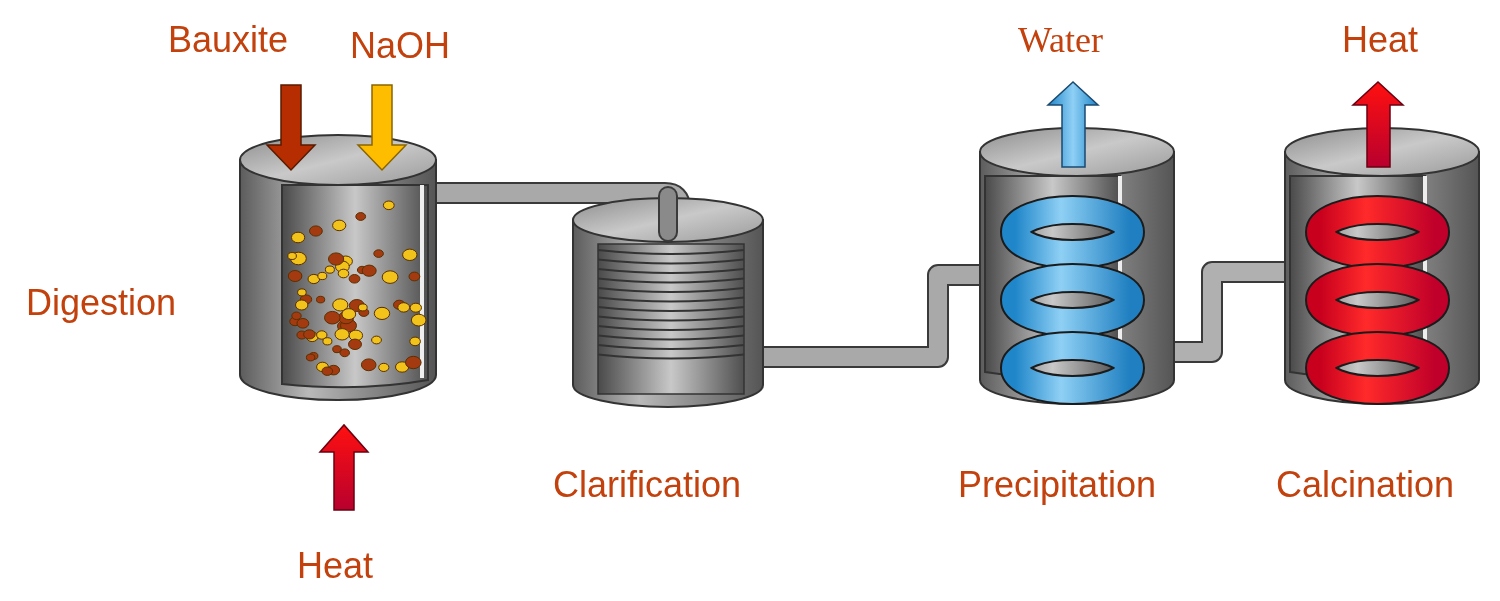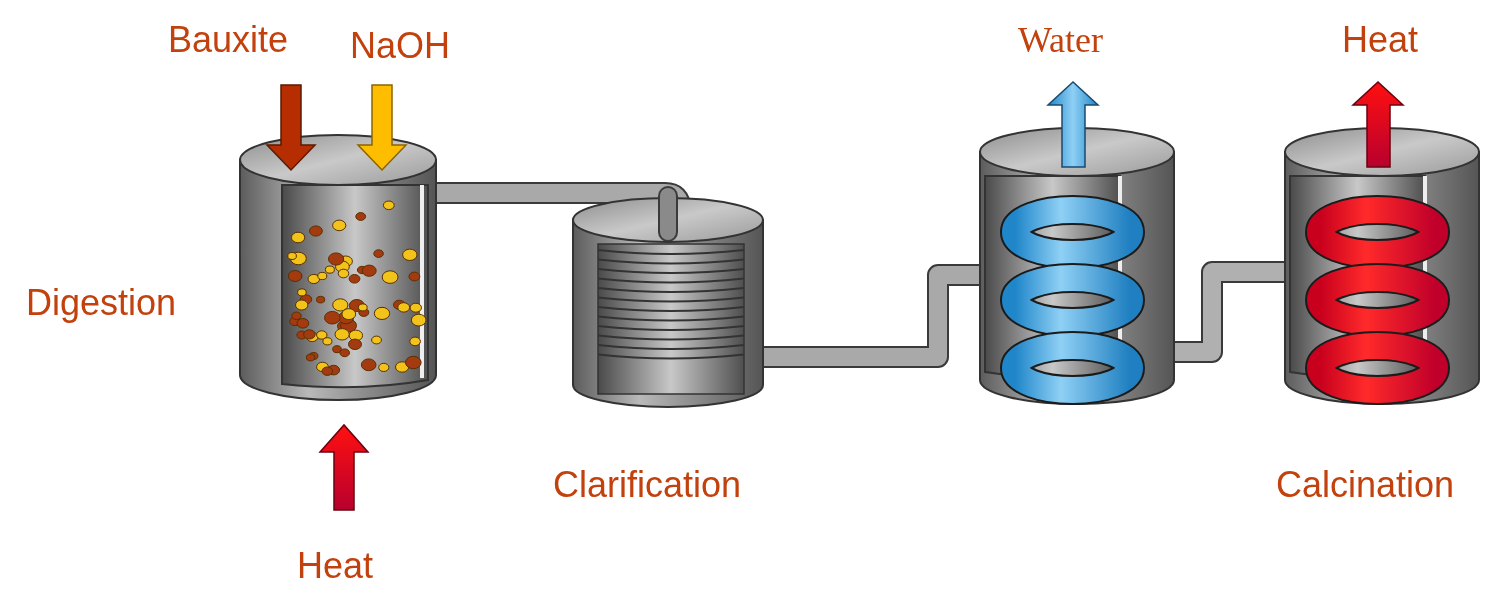--- a/index.html
+++ b/index.html
@@ -208,16 +208,17 @@
     <g>
       <path d="M1367 167 H1390 V105 H1403 L1378 82 L1353 105 H1367 Z" fill="url(#gHeatArrow)" stroke="#6a0010" stroke-width="1.5"></path>
     </g>
   </svg>
 
   <div class="lbl" style="left:168px; top:22px;">Bauxite</div>
   <div class="lbl" style="left:350px; top:28px;">NaOH</div>
   <div class="lbl" style="left:297px; top:548px;">Heat</div>
   <div class="lbl" style="left:26px; top:285px;">Digestion</div>
   <div class="lbl" style="left:553px; top:467px;">Clarification</div>
+  <div class="lbl" style="left:958px; top:467px;">Precipitation</div>
   <div class="lbl" style="left:1276px; top:467px;text-align:center;">Calcination</div>
   <div class="lbl" style="left:1018px; top:22px;font-family:Liberation Serif, serif;">Water</div>
   <div class="lbl" style="left:1342px; top:22px;">Heat</div>
 </div>
 
 </body></html>

